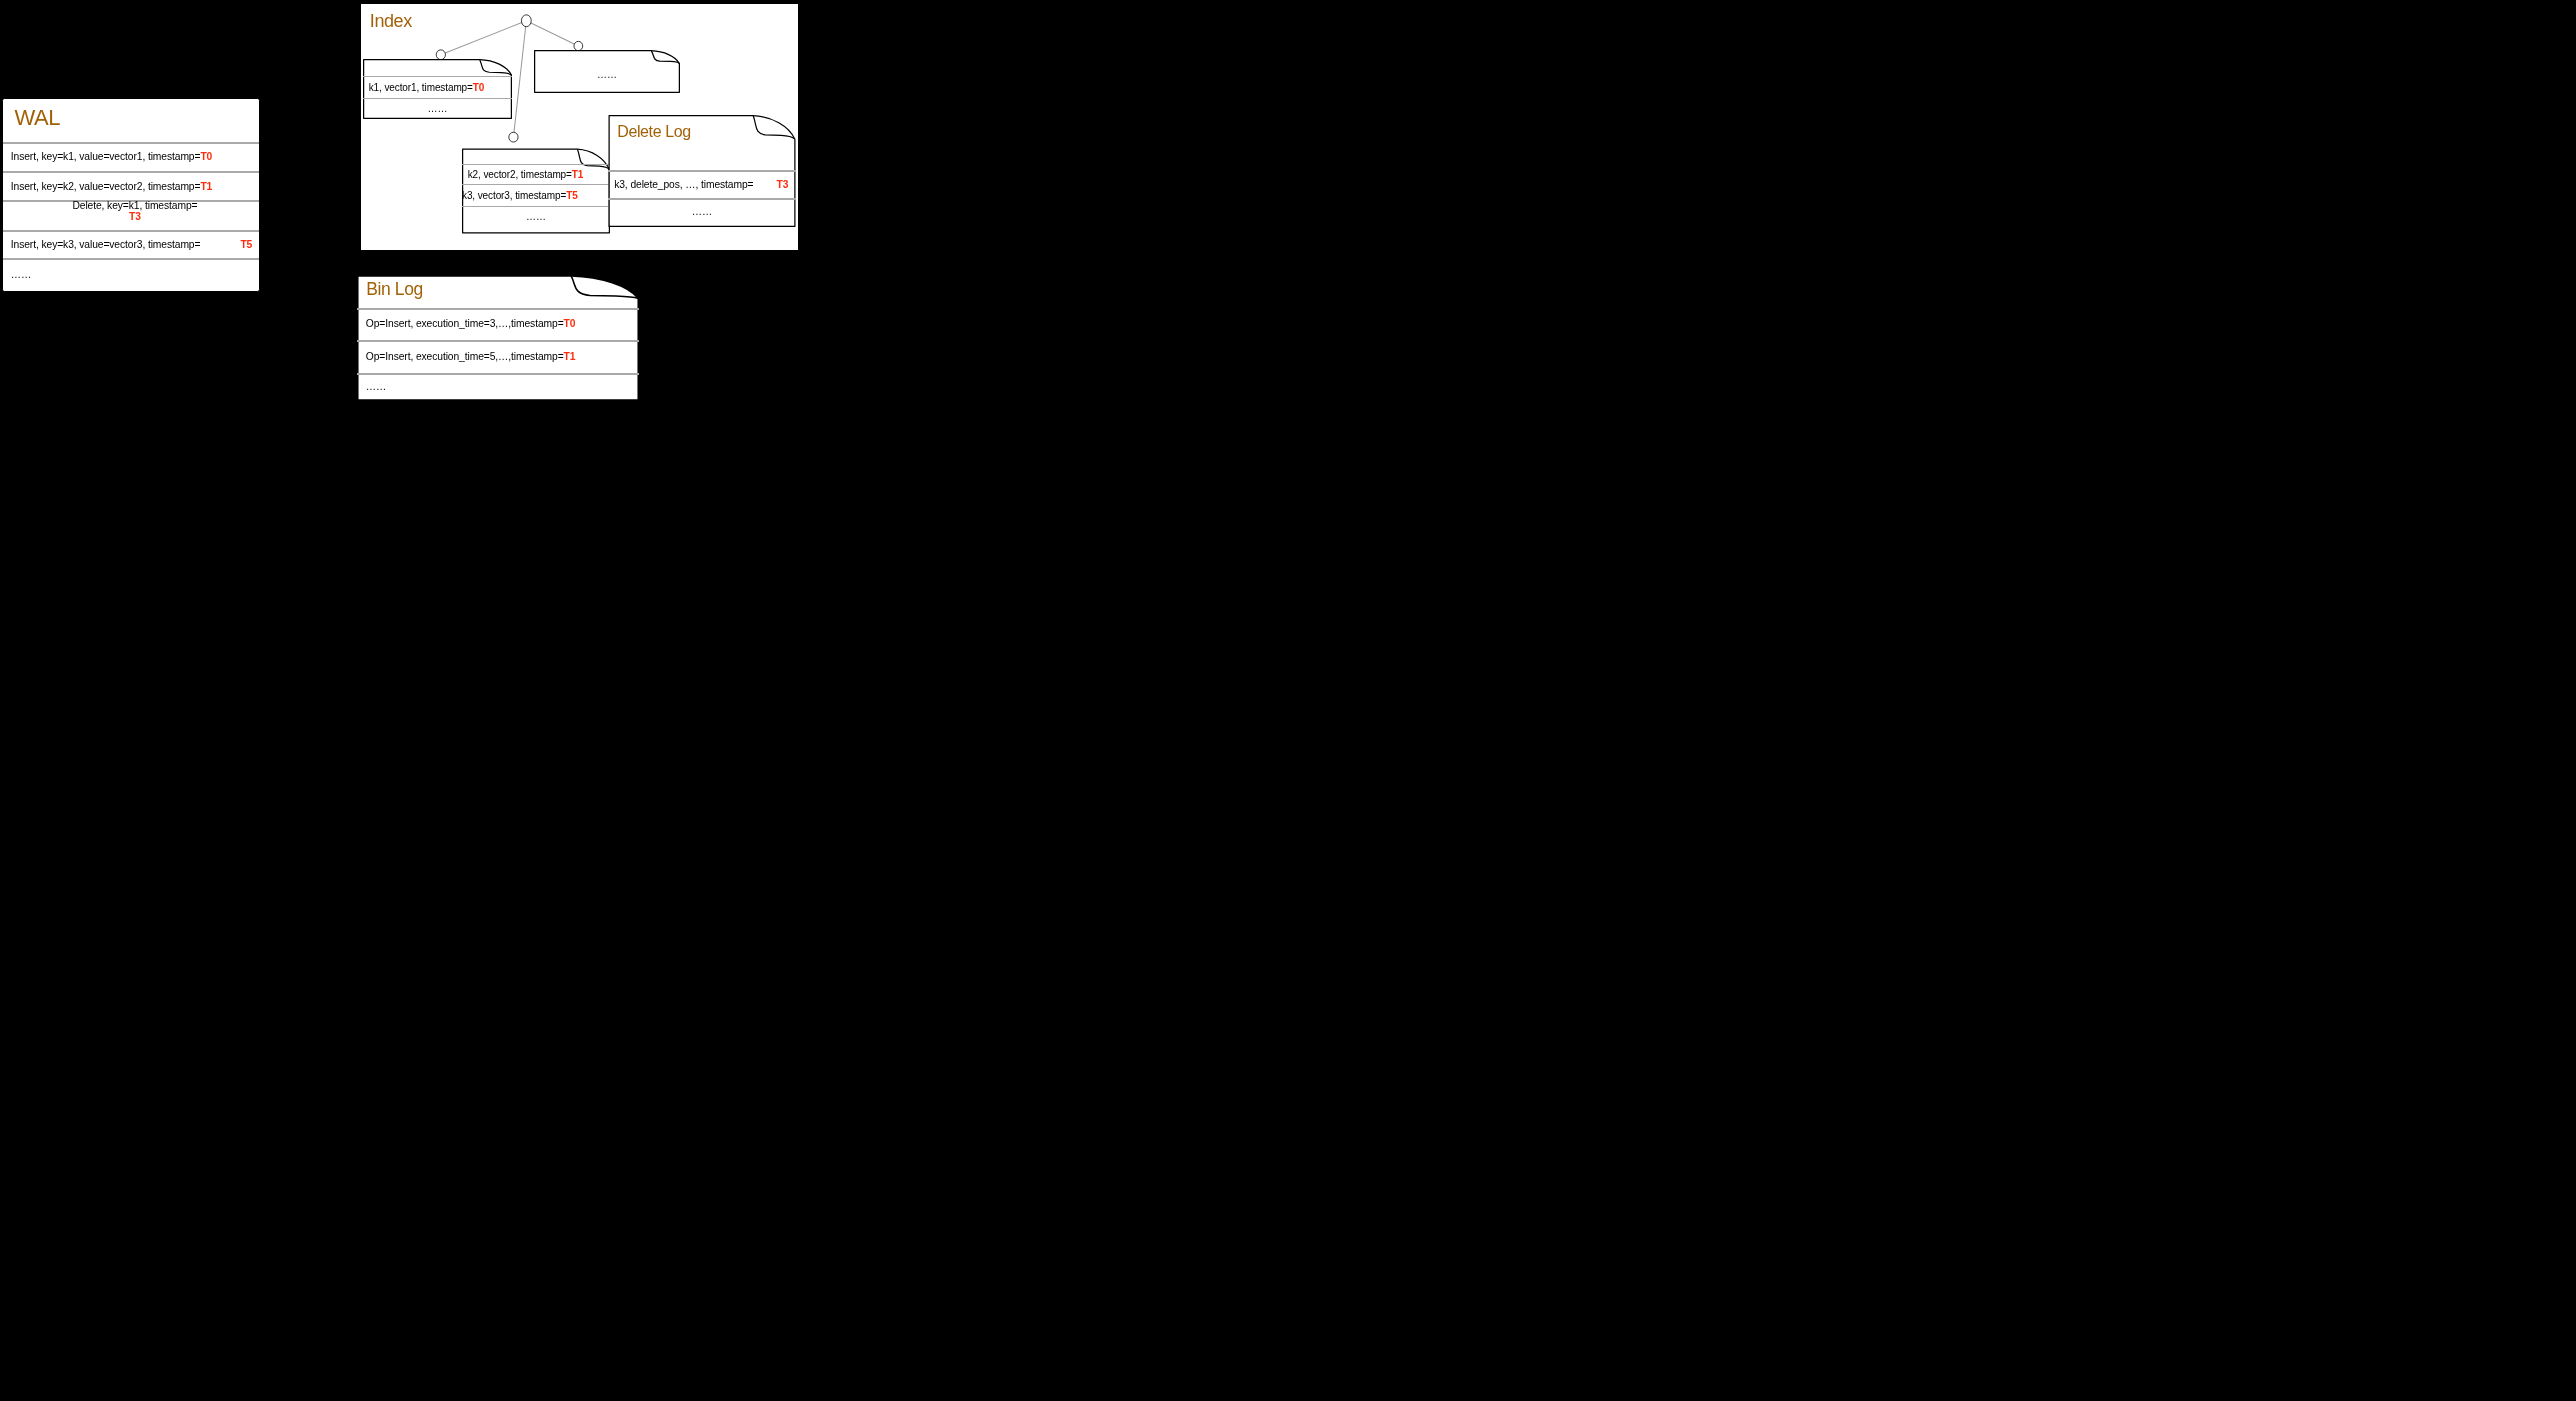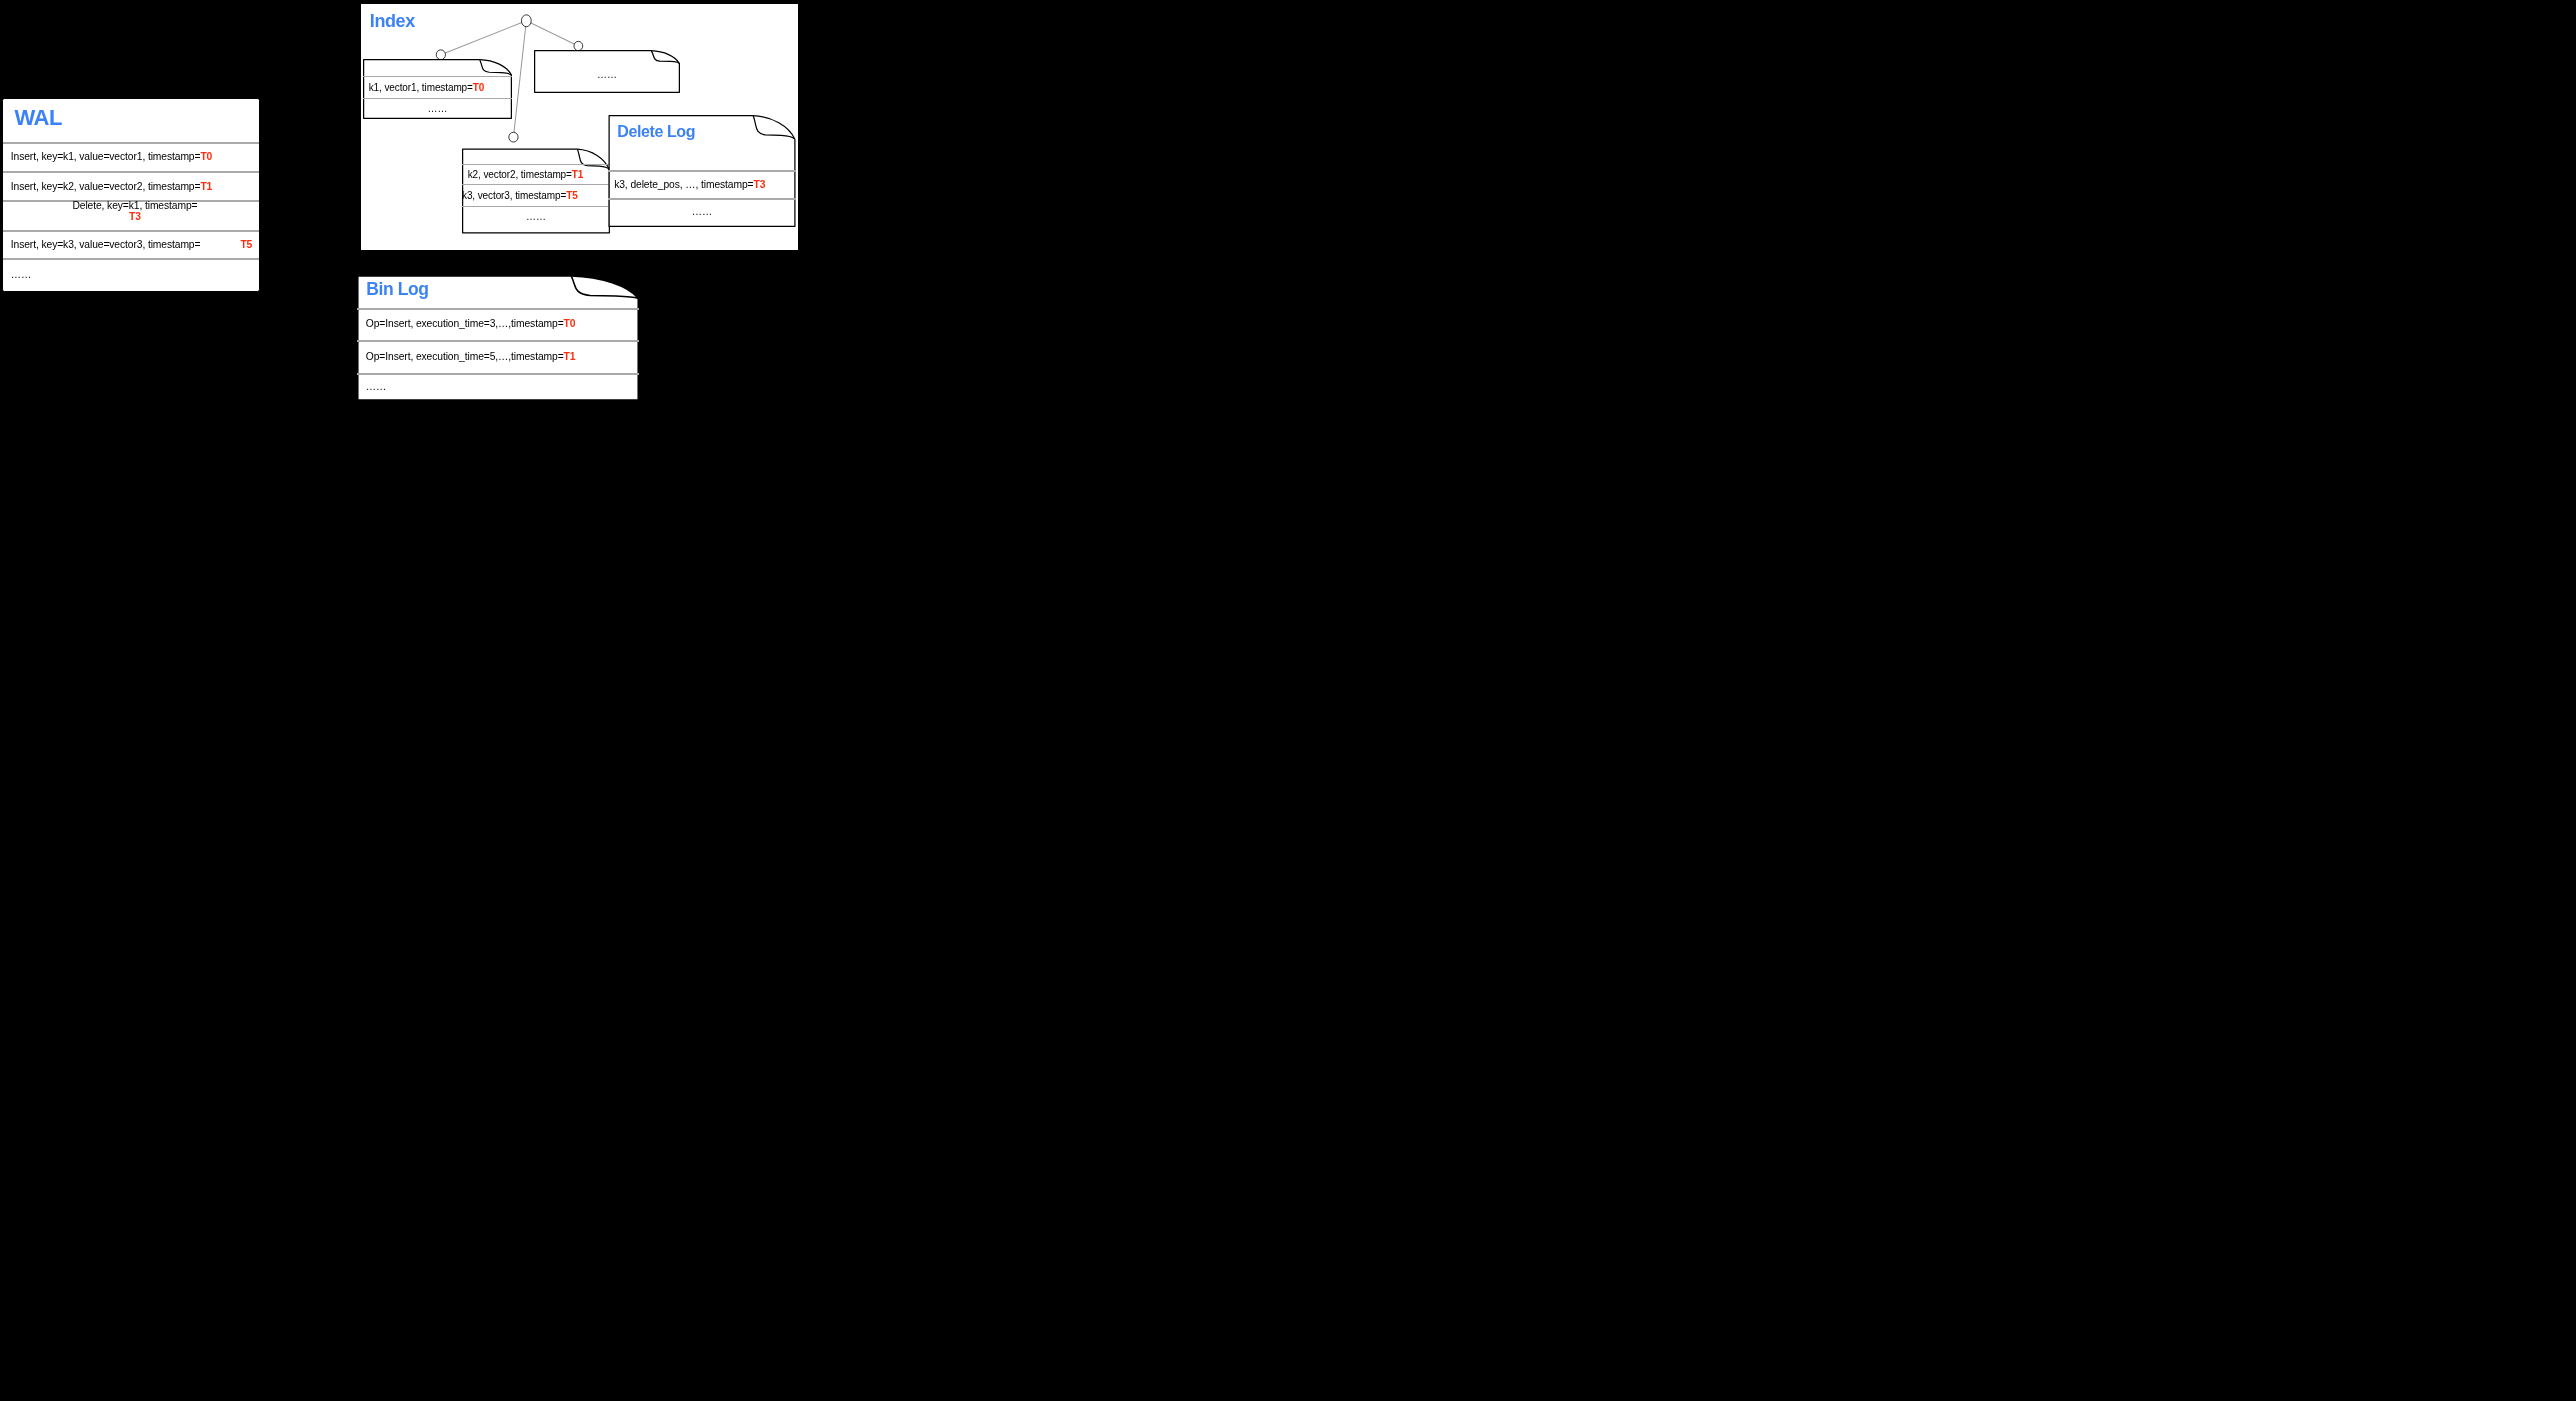--- a/index.html
+++ b/index.html
@@ -16,21 +16,21 @@
     position:relative;width:807px;height:402px;
     background:var(--canvas_bg);overflow:hidden;
     font-family:"Liberation Sans", sans-serif;
   }
   
   .plainbox{
     position:absolute;background:#fff;border:1px solid #000;
   }
   
   .title{
-    position:absolute;font-weight:bold;color:#3b82f6;letter-spacing:-0.4px;
+    position:absolute;font-weight:normal;color:#a16207;letter-spacing:-0.4px;
     white-space:nowrap;line-height:1;
   }
   
   .divider{position:absolute;left:0;right:0;height:1.5px;background:var(--divider);}
   .row{
     position:absolute;left:0;right:0;display:flex;align-items:center;
     color:#000;white-space:nowrap;letter-spacing:-0.1px;
   }
   .row .tval{color:var(--accent);font-weight:bold;}
   .row.centered{justify-content:center;}
@@ -151,21 +151,21 @@
   </div>
 
   <div class="page" style="left:608px;top:115px;width:188px;height:112px;">
     <svg viewBox="0 0 364 218">
       <path d="M1.2,1.2 L281,1.2 C318.4,3.1 350.7,21 362.8,47 L362.8,216.8 L1.2,216.8 Z" fill="#FFFFFF" stroke="#000000" stroke-width="2.4" stroke-linejoin="round"></path>
       <path d="M282,2.6 C289,21 284,36 305,38.5 L336,39.5 C352,40.5 358,42.5 361.5,46" fill="none" stroke="#000000" stroke-width="2.4" stroke-linecap="round"></path>
     </svg>
     <div class="content">
       <div class="title" style="left:9.3px;top:9.3px;font-size:16px;">Delete Log</div>
       <div class="divider" style="top:55px;"></div>
-      <div class="row" style="top:55px;height:28px;padding-left:6.2px;font-size:10.3px;">
+      <div class="row" style="top:55px;height:28px;padding-left:6.2px;font-size:10.3px;gap:23px;">
         <span>k3, delete_pos, …, timestamp=</span>
           <span class="tval">T3</span>
       </div>
       <div class="divider" style="top:83px;"></div>
       <div class="row centered" style="top:83px;height:27px;font-size:10.3px;">
         <span>……</span>
       </div>
     </div>
   </div>
 

